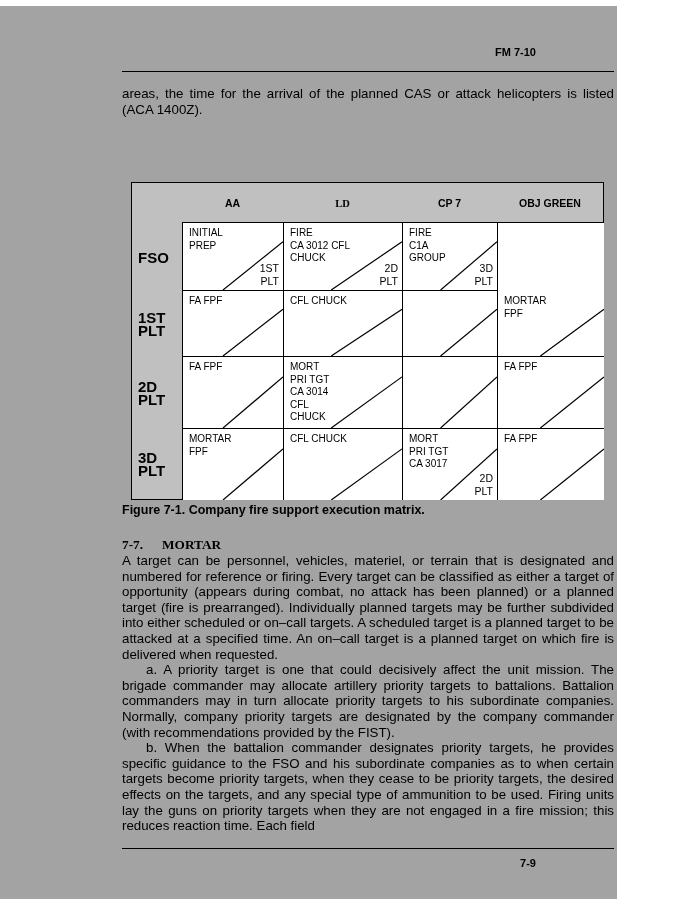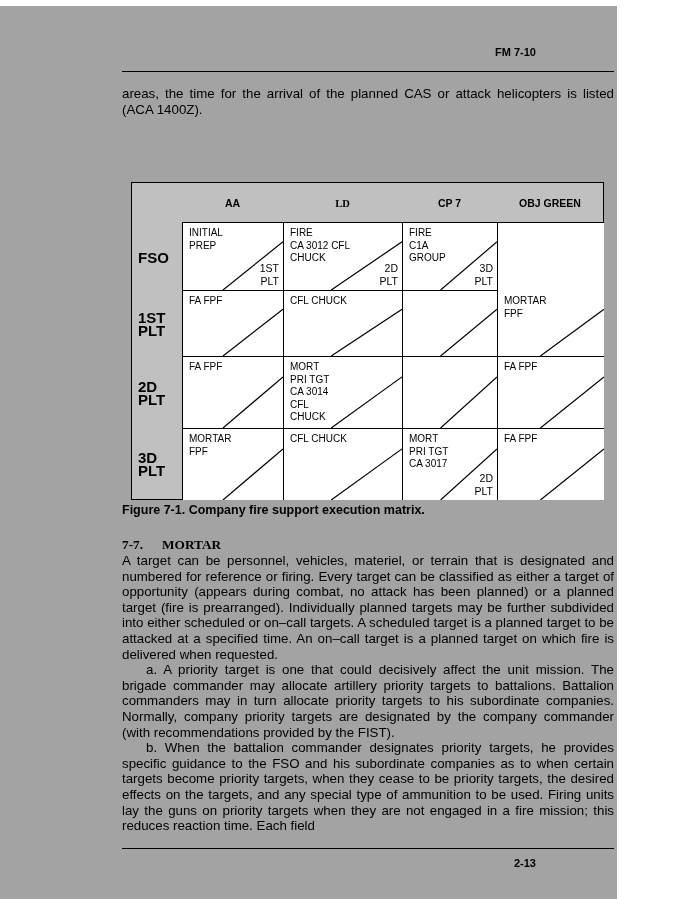--- a/index.html
+++ b/index.html
@@ -203,14 +203,14 @@
     <span class="num">7-7.</span><span>MORTAR</span>
   </div>
 
   <div class="body-text t2">
     <p>A target can be personnel, vehicles, materiel, or terrain that is designated and numbered for reference or firing. Every target can be classified as either a target of opportunity (appears during combat, no attack has been planned) or a planned target (fire is prearranged). Individually planned targets may be further subdivided into either scheduled or on–call targets. A scheduled target is a planned target to be attacked at a specified time. An on–call target is a planned target on which fire is delivered when requested.</p>
     <p class="indent">a.  A priority target is one that could decisively affect the unit mission. The brigade commander may allocate artillery priority targets to battalions. Battalion commanders may in turn allocate priority targets to his subordinate companies. Normally, company priority targets are designated by the company commander (with recommendations provided by the FIST).</p>
     <p class="indent">b.  When the battalion commander designates priority targets, he provides specific guidance to the FSO and his subordinate companies as to when certain targets become priority targets, when they cease to be priority targets, the desired effects on the targets, and any special type of ammunition to be used. Firing units lay the guns on priority targets when they are not engaged in a fire mission; this reduces reaction time. Each field</p>
   </div>
 
   <div class="rule bot"></div>
-  <div class="ftr">2-13</div>
+  <div class="ftr">7-9</div>
 </div>
 
 </body></html>

